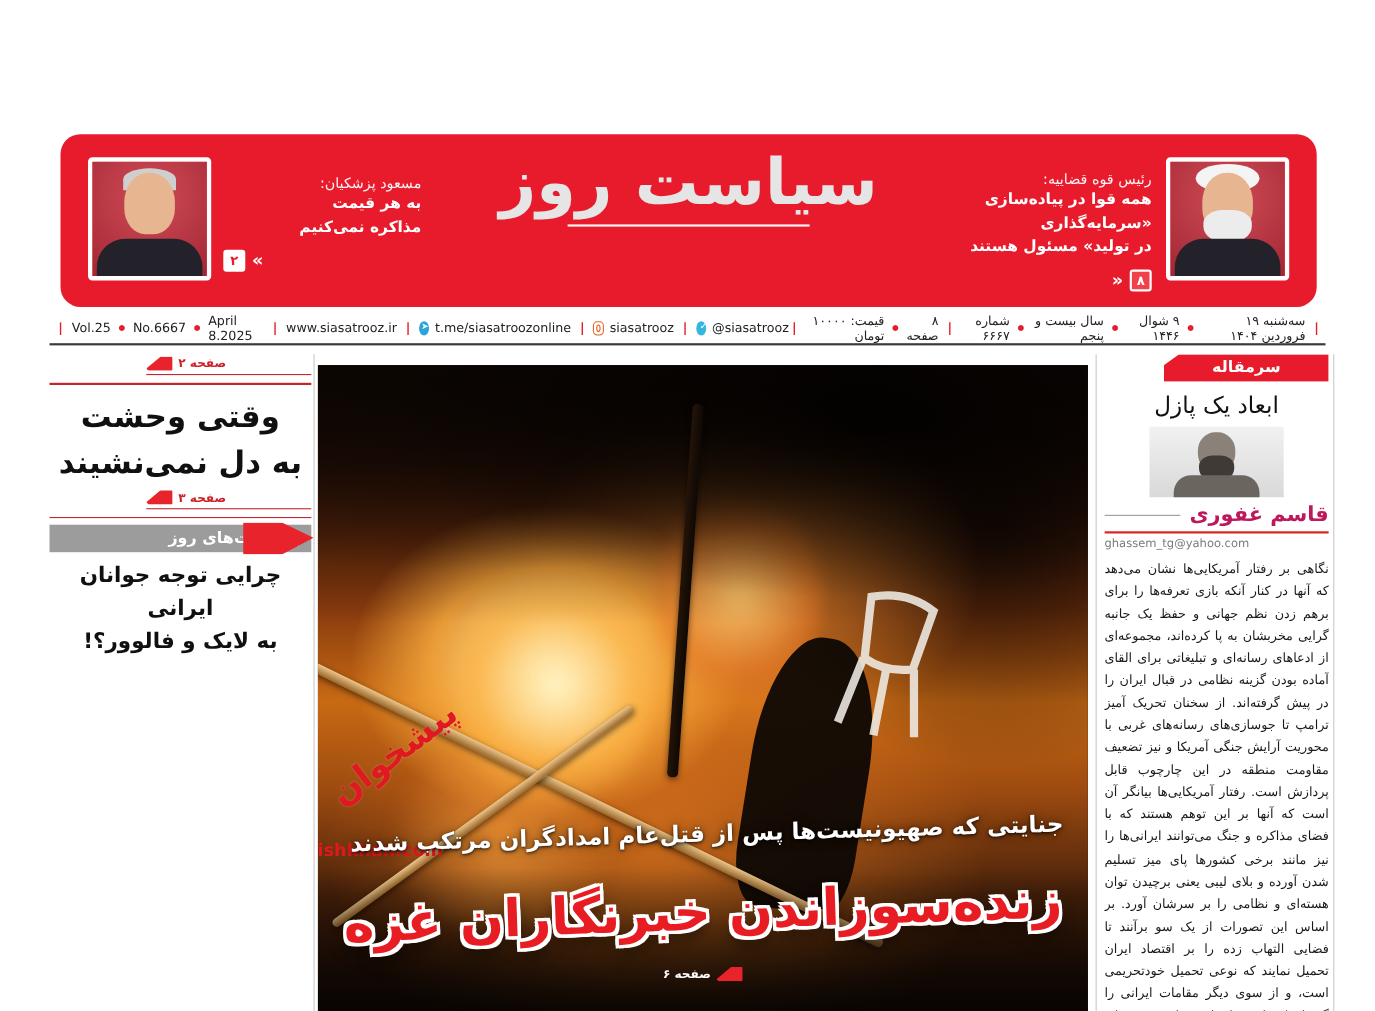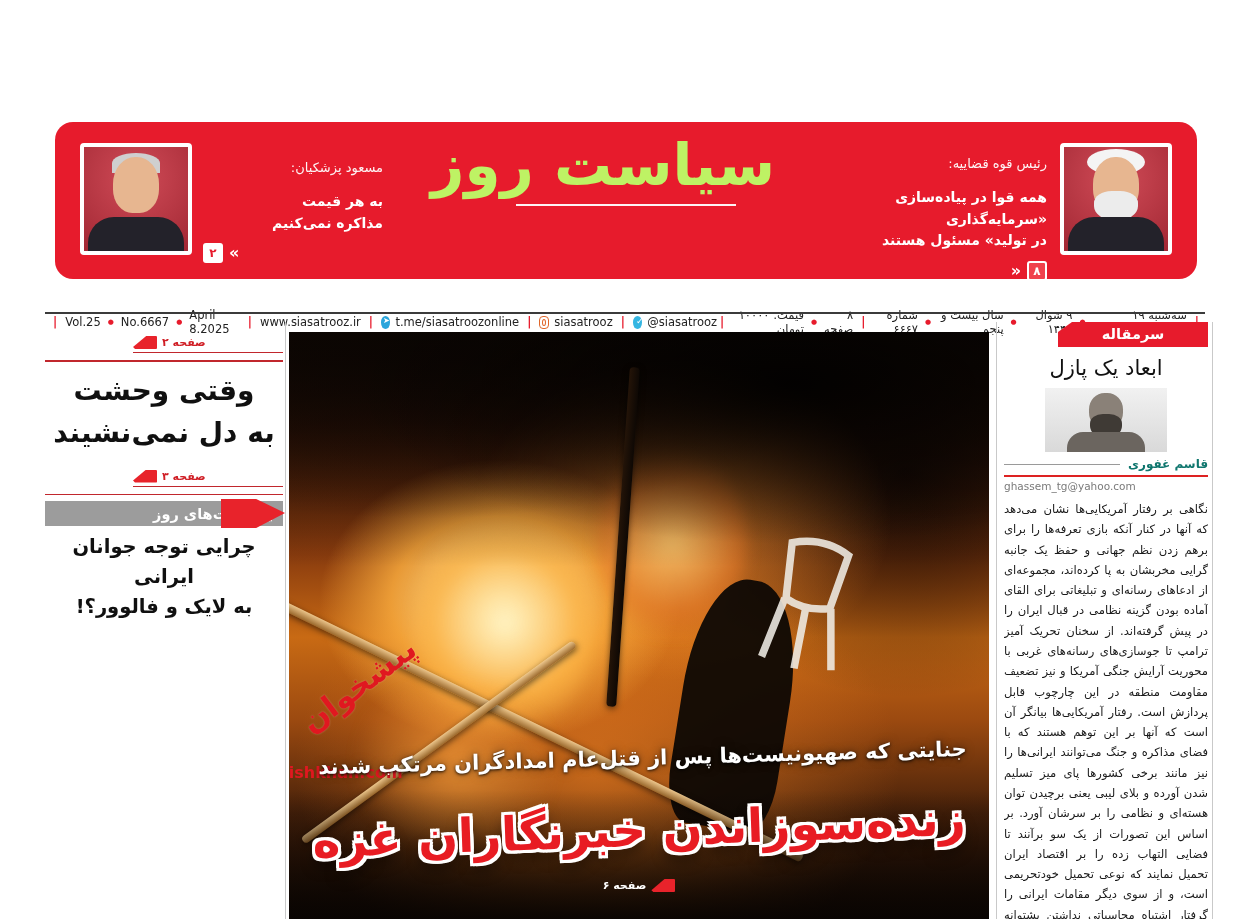--- a/index.html
+++ b/index.html
@@ -23,42 +23,42 @@
   .avatar .turban { position:absolute; left:50%; transform:translateX(-50%); top:2px;
     width:58px; height:26px; background:#f4f4f4; border-radius:50%; }
   .avatar .beard { position:absolute; left:50%; transform:translateX(-50%); top:44px;
     width:44px; height:30px; background:#ececec; border-radius:40% 40% 50% 50%; }
   .avatar .shoulders { position:absolute; left:50%; transform:translateX(-50%); bottom:-8px;
     width:96px; height:42px; background:#23222a; border-radius:26px 26px 0 0; }
 
   .teaser { position:absolute; color:#fff; direction:rtl; text-align:right; }
   .teaser-left { left:148px; top:38px; width:180px; }
   .teaser-right { right:150px; top:34px; width:230px; }
-  .teaser-speaker { font-size:13px; margin-bottom:16px; opacity:.95; }
+  .teaser-speaker { font-size:13px; margin-bottom:0; opacity:.95; }
   .teaser-quote { font-size:14px; font-weight:bold; line-height:1.55; white-space:pre-line; }
   .pagebox-row { margin-top:9px; display:flex; align-items:center; gap:6px; direction:ltr; }
   .pagebox-row.at-left { justify-content:flex-start; }
   .pagebox-row.at-right { justify-content:flex-end; }
   .pagebox { display:inline-flex; align-items:center; justify-content:center;
     width:20px; height:20px; font-size:12px; font-weight:bold; border-radius:3px; }
   .pagebox.white { background:#fff; color:#e71b2c; }
   .pagebox.red { background:#f0414c; color:#fff; border:2px solid #fff; }
   .chev { color:#fff; font-size:16px; font-weight:bold; line-height:1; }
   .chev-l::before { content:"«"; }
   .chev-r::before { content:"»"; }
 
-  .logo { position:absolute; left:376px; top:4px; width:390px; text-align:left; color:#bef264; direction:rtl; }
+  .logo { position:absolute; left:376px; top:4px; width:390px; text-align:center; color:#e5e5e5; direction:rtl; }
   .logo-title { font-size:58px; font-weight:bold; line-height:1.35; letter-spacing:-1px;
     font-family:"DejaVu Sans", sans-serif; }
   .logo-rule { width:220px; height:2px; background:#fff; margin:0 auto 3px auto; opacity:.95; }
   .logo-subtitle { font-size:17px; font-weight:bold; }
 
   
   .dateline { position:absolute; left:50px; top:286px; width:1152px; height:24px;
-    display:flex; justify-content:space-between; align-items:center; font-size:11.5px; color:#222;margin-top:24px; }
+    display:flex; justify-content:space-between; align-items:center; font-size:11.5px; color:#222; }
   .dl-en { display:flex; align-items:center; gap:5px; direction:ltr; }
   .dl-fa { display:flex; align-items:center; gap:5px; direction:rtl; }
   .bar::before { content:"|"; color:#e71b2c; font-weight:bold; margin:0 3px; }
   .dot::before { content:"●"; color:#e71b2c; font-size:7px; vertical-align:2px; margin:0 2px; }
   .sm-icon { display:inline-block; width:13px; height:13px; border-radius:50%; position:relative; }
   .icon-telegram { background:#2aa5dc; }
   .icon-telegram::before { content:"➤"; position:absolute; color:#fff; font-size:8px; left:2px; top:0px; }
   .icon-instagram { border-radius:4px; border:1.5px solid #e0662a; background:#fff; }
   .icon-instagram::before { content:""; position:absolute; inset:2px; border:1.5px solid #e0662a; border-radius:50%; }
   .icon-verified { background:#35b6e2; }
@@ -72,21 +72,21 @@
   .left-col { position:absolute; left:45px; top:320px; width:238px; direction:rtl; }
   .kicker { font-size:12.5px; color:#333; text-align:center; line-height:1.55;
     margin:5px 0 3px; white-space:pre-line; }
   .headline-xl { font-size:27px; font-weight:bold; color:#101010; text-align:center;
     line-height:1.4; white-space:pre-line; }
   .headline-md { font-size:28px; font-weight:bold; color:#101010; text-align:center;
     line-height:1.5; white-space:pre-line; margin-top:8px; }
   .headline-sm { font-size:19.5px; font-weight:bold; color:#101010; text-align:center;
     line-height:1.55; white-space:pre-line; margin-top:6px; }
   .page-tag-row { direction:ltr; display:flex; align-items:center; gap:5px;
-    width:150px; border-bottom:1.5px solid #c1272d; padding-bottom:3px; margin-top:16px; }
+    width:150px; border-bottom:1.5px solid #c1272d; padding-bottom:3px; margin-top:4px; }
   .flag { width:24px; height:13px; background:#e8232b; border-radius:2px 1px 1px 2px;
     clip-path:polygon(0 85%, 55% 0, 100% 0, 100% 100%, 8% 100%); }
   .page-label { color:#d01f26; font-size:11px; font-weight:bold; }
   .item-rule { height:1.5px; background:#c1272d; margin:7px 0 4px; }
   .notes-band { position:relative; height:25px; background:#9c9c9c; margin:6px 0 2px;
     display:flex; align-items:center; }
   .notes-band-label { color:#fff; font-size:14.5px; font-weight:bold; padding-right:10px; }
   .band-arrow { position:absolute; right:-2px; top:-2px; width:64px; height:29px; background:#e8232b;
     clip-path:polygon(0 0, 55% 0, 100% 48%, 55% 100%, 0 100%); }
 
@@ -149,21 +149,21 @@
   .author-photo { position:relative; width:122px; height:64px; margin:0 auto;
     background:linear-gradient(180deg,#f1f1f1,#d9d9d9); overflow:hidden; }
   .author-photo .a-head { position:absolute; left:50%; transform:translateX(-50%); top:5px;
     width:34px; height:36px; background:#8a8178; border-radius:46%; }
   .author-photo .a-beard { position:absolute; left:50%; transform:translateX(-50%); top:26px;
     width:32px; height:24px; background:#3f3a35; border-radius:40% 40% 50% 50%; }
   .author-photo .a-shoulders { position:absolute; left:50%; transform:translateX(-50%); bottom:-8px;
     width:78px; height:28px; background:#6b655f; border-radius:16px 16px 0 0; }
   .author-row { display:flex; align-items:center; gap:8px; margin-top:5px; direction:ltr; }
   .author-row .a-line { flex:1; height:1px; background:#9a9a9a; }
-  .author-name { font-size:12px; font-weight:bold; color:#0f766e; }
+  .author-name { font-size:19px; font-weight:bold; color:#be185d; }
   .author-redline { height:2px; background:#d22; margin:4px 0 3px; }
   .author-email { text-align:left; font-size:10.5px; color:#7a7a7a; direction:ltr; margin-bottom:7px; }
   .ed-body p { font-size:11.6px; line-height:1.75; text-align:justify; color:#1a1a1a;
     margin-bottom:5px; }
 </style>
 </head>
 <body>
 
 <div class="page">
 

